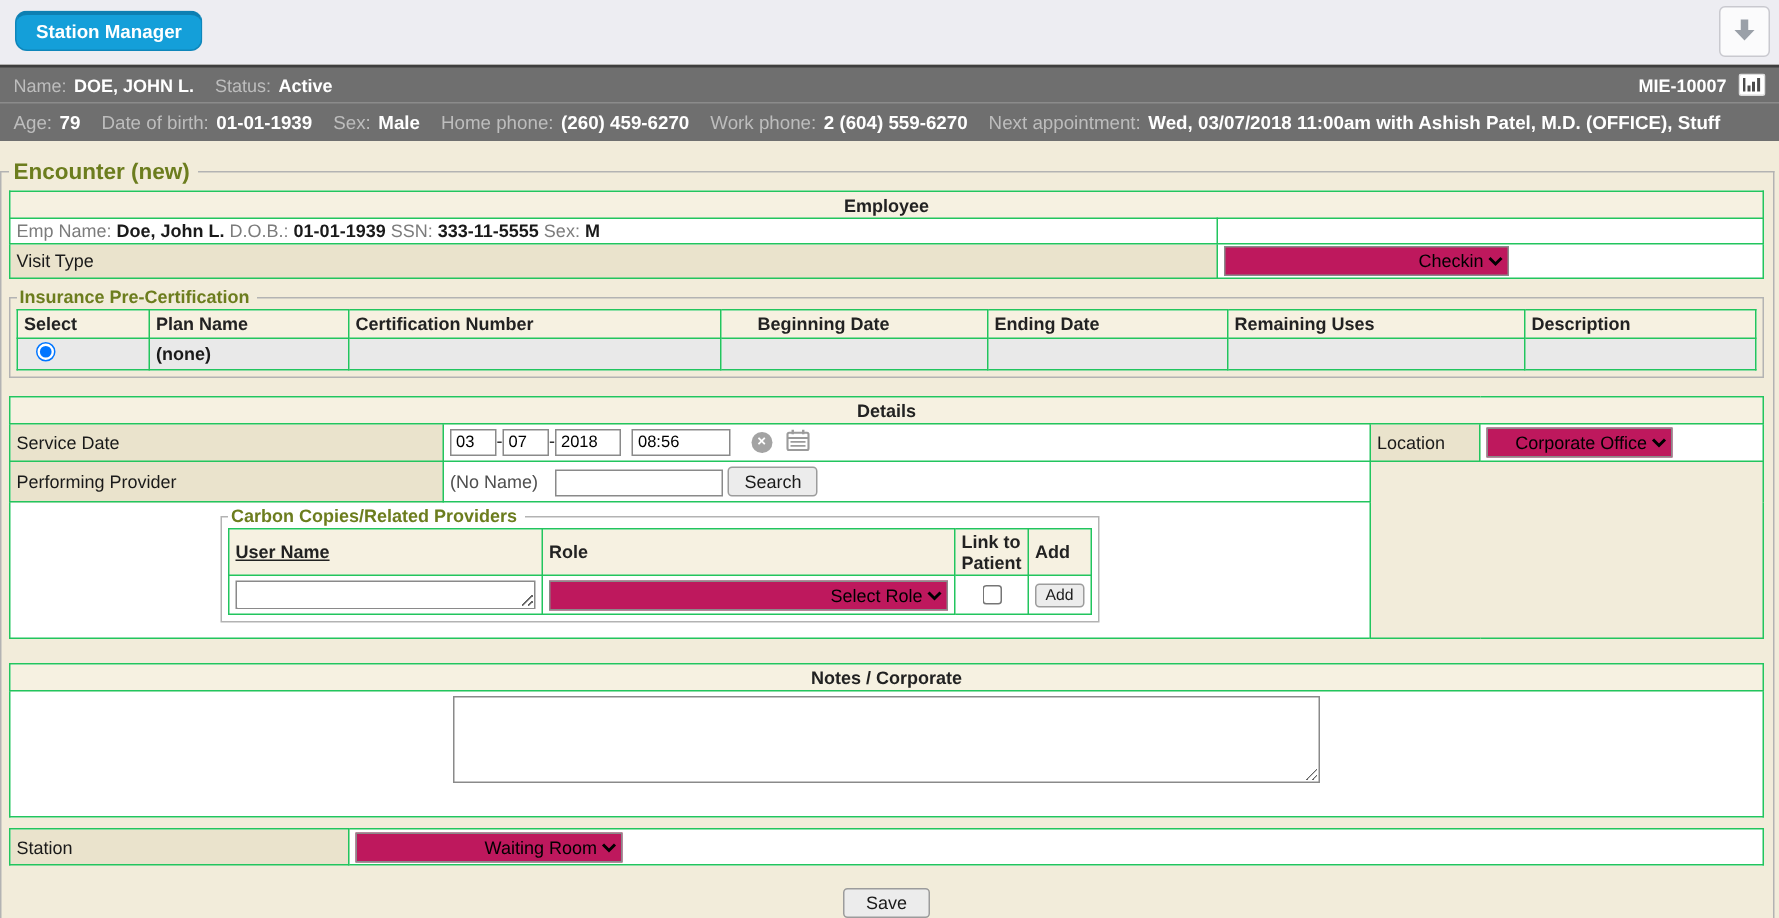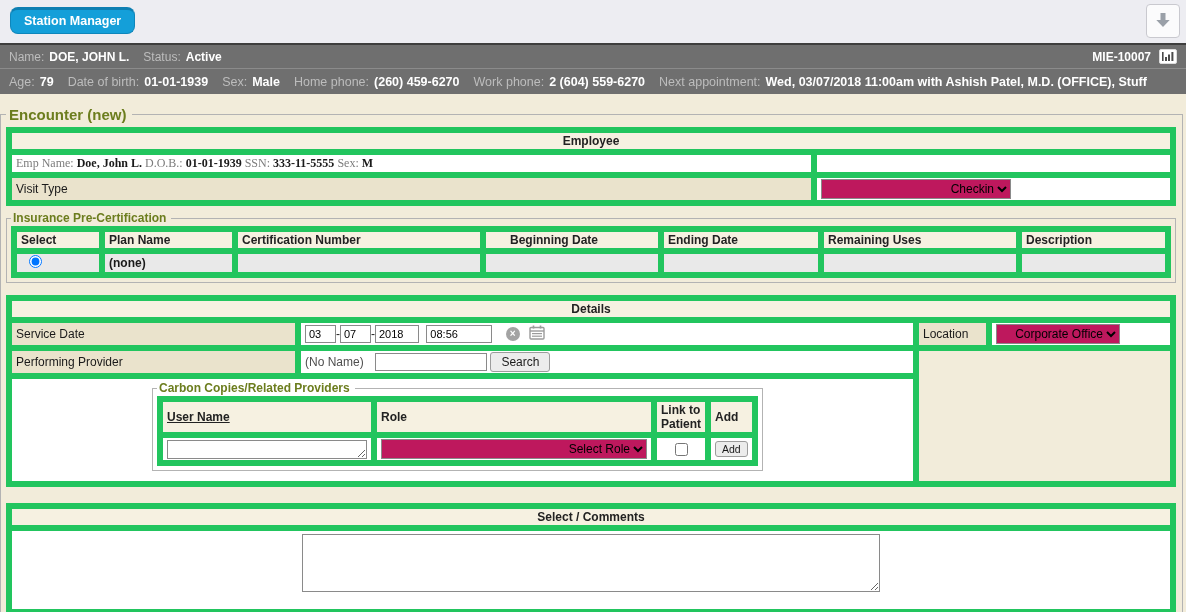--- a/index.html
+++ b/index.html
@@ -54,21 +54,21 @@
     border:1px solid #b3b3b3; padding:1px 4px 4px 4px; margin:5px 0 0 0;
   }
   fieldset.sub > legend {
     color:#6c7d1e; font-weight:bold; font-size:12px; padding:0 5px 0 2px;
   }
 
   table.sec {
     width:100%; border-collapse:collapse; background:#fff;
     border:1px solid #a39c85;
   }
-  table.sec td { border:6px solid #22c55e; padding:1px 4px; }
+  table.sec td { border:1px solid #22c55e; padding:1px 4px; }
   td.sechead {
     background:#f6f1e1; text-align:center; font-weight:bold; height:18px;
     color:#222;
   }
   td.tan { background:#eae3cc; }
   td.colhead { background:#f6f1e1; font-weight:bold; height:19px; color:#222; }
   .glabel { color:#7c7c7c; }
   .bval { font-weight:bold; color:#1a1a1a; }
 
   
@@ -157,21 +157,21 @@
 
 <div class="main">
 <fieldset class="enc">
   <legend>Encounter (new)</legend>
 
   <table class="sec">
     <tbody>
           <tr>
       <td class="sechead" colspan="2">Employee</td>
     </tr>
-    <tr style="height:15px;font-family:Liberation Serif, serif;">
+    <tr style="height:15px;">
       <td style="width:805px;">
         <span class="glabel">Emp Name:</span>
         <span class="bval">Doe, John L.</span>
         <span class="glabel">D.O.B.:</span>
         <span class="bval">01-01-1939</span>
         <span class="glabel">SSN:</span>
         <span class="bval">333-11-5555</span>
         <span class="glabel">Sex:</span>
         <span class="bval">M</span>
       </td>
@@ -286,21 +286,21 @@
                 </table>
         </fieldset>
       </td>
     </tr>
   </tbody>
       </table>
 
   <table class="sec" style="margin-top:16px;">
     <tbody>
           <tr>
-      <td class="sechead">Select / Comments</td>
+      <td class="sechead">Notes / Corporate</td>
     </tr>
     <tr>
       <td style="height:84px; text-align:center; vertical-align:top; padding-top:3px;">
         <textarea style="width: 578px; height: 58px;"></textarea>
       </td>
     </tr>
   </tbody>
       </table>
 
   <table class="sec" style="margin-top:7px;">

